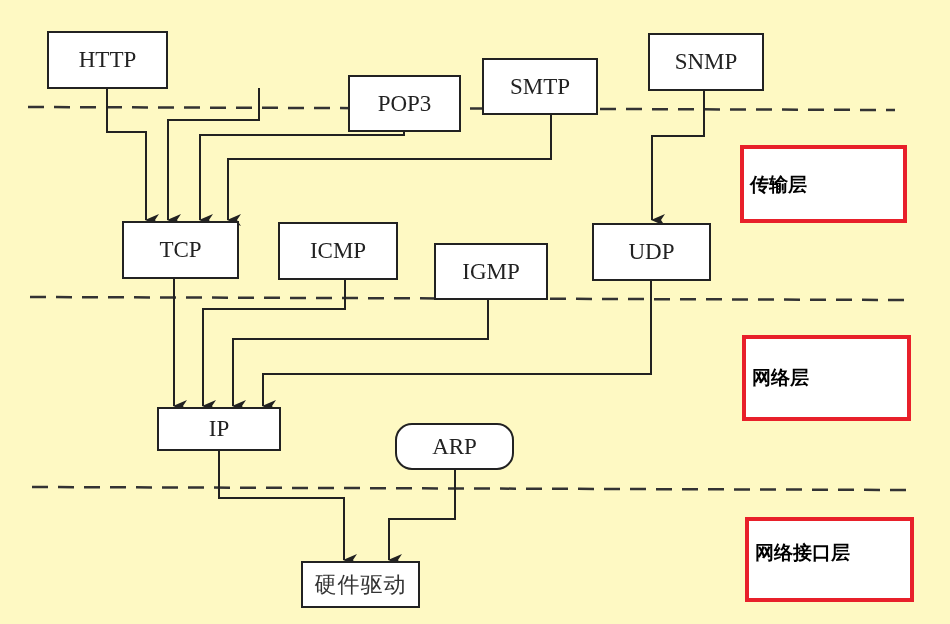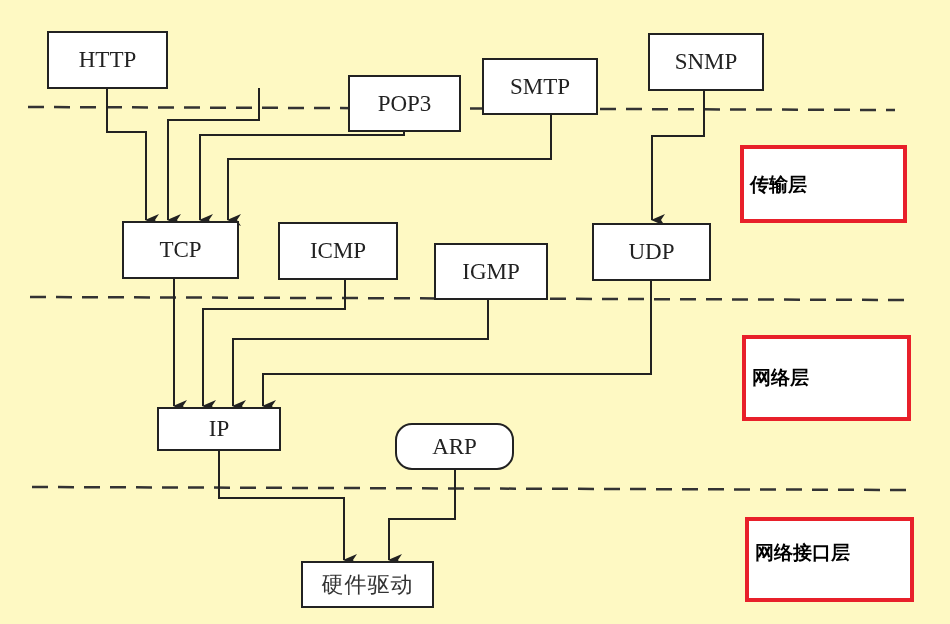--- a/index.html
+++ b/index.html
@@ -55,21 +55,21 @@
   <div class="proto-box" style="left:648px;top:33px;width:116px;height:58px;">SNMP</div>
 
   <div class="proto-box" style="left:122px;top:221px;width:117px;height:58px;">TCP</div>
   <div class="proto-box" style="left:278px;top:222px;width:120px;height:58px;">ICMP</div>
   <div class="proto-box" style="left:434px;top:223px;width:114px;height:57px;margin-top:20px;">IGMP</div>
   <div class="proto-box" style="left:592px;top:223px;width:119px;height:58px;">UDP</div>
 
   <div class="proto-box" style="left:157px;top:407px;width:124px;height:44px;">IP</div>
   <div class="proto-box" style="left:395px;top:423px;width:119px;height:47px;border-radius:17px;">ARP</div>
 
-  <div class="proto-box cjk" style="left:301px;top:561px;width:133px;height:47px;">硬件驱动</div>
+  <div class="proto-box cjk" style="left:301px;top:561px;width:119px;height:47px;">硬件驱动</div>
 
   <div class="layer-box" style="left:740px;top:145px;width:167px;height:78px;">
     <span style="left:6px;top:23px;">传输层</span>
   </div>
   <div class="layer-box" style="left:742px;top:335px;width:169px;height:86px;">
     <span style="left:6px;top:26px;">网络层</span>
   </div>
   <div class="layer-box" style="left:745px;top:517px;width:169px;height:85px;">
     <span style="left:6px;top:19px;">网络接口层</span>
   </div>

